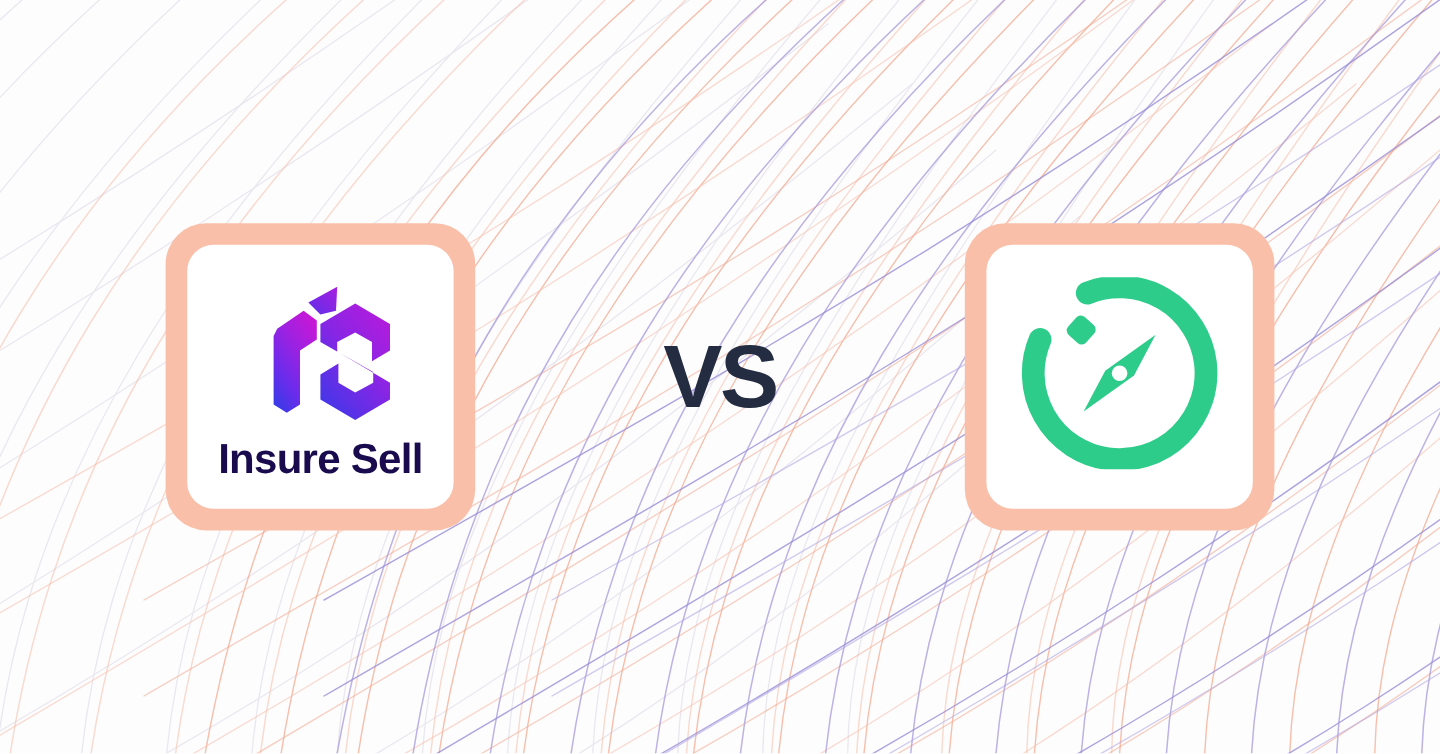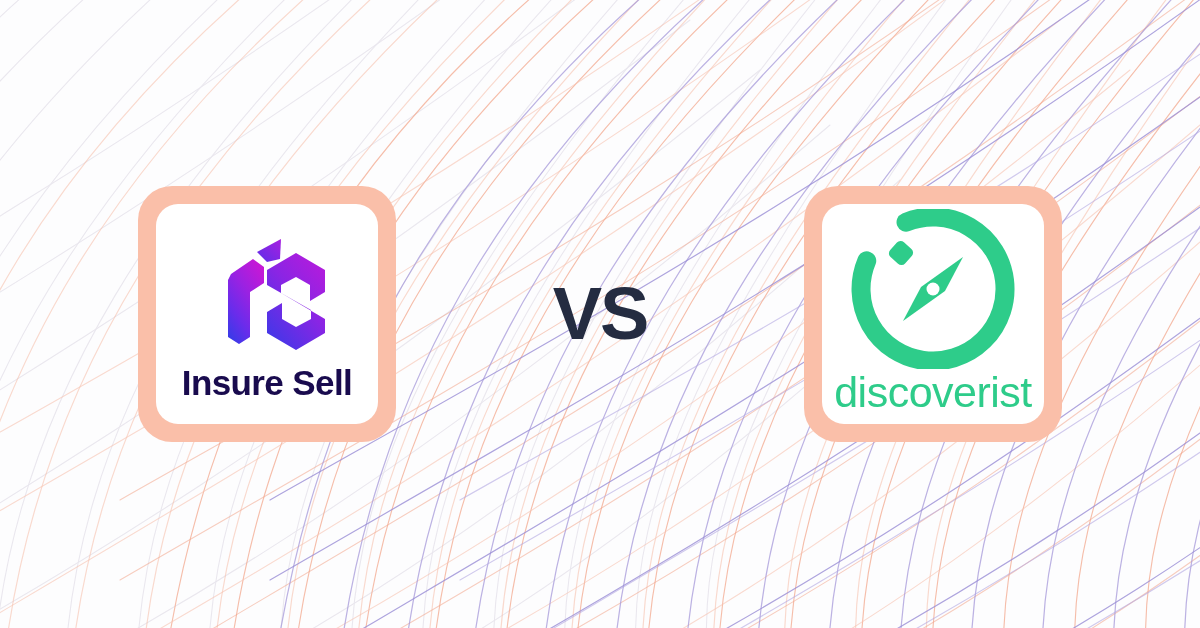--- a/index.html
+++ b/index.html
@@ -211,18 +211,17 @@
           <path d="M 82 8
                    A 72 72 0 1 1 31.1 29.1" fill="none" stroke="#2ecc8a" stroke-width="19" stroke-linecap="round" transform="rotate(-22 82 80)"></path>
 
           <rect x="40" y="34" width="20" height="20" rx="5" fill="#2ecc8a" transform="rotate(42 50 44)"></rect>
 
           <path d="M 112 48 L 94 82 L 52 112 L 70 78 Z" fill="#2ecc8a"></path>
 
           <circle cx="82" cy="80" r="6.5" fill="#ffffff"></circle>
         </svg>
 
-        <div class="brand-name brand-discoverist">discoverist</div>
       </div>
     </div>
 
   </div>
 </div>
 
 </body></html>

